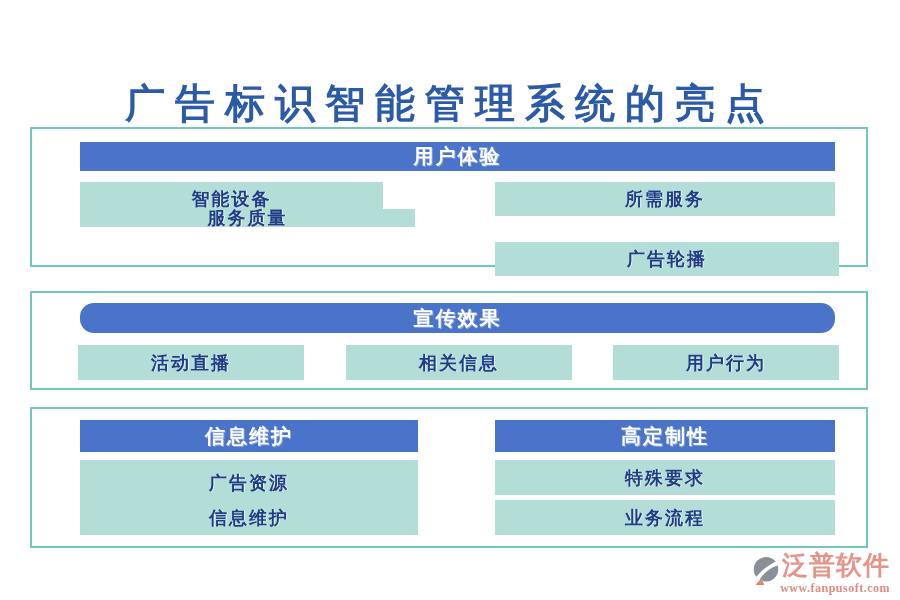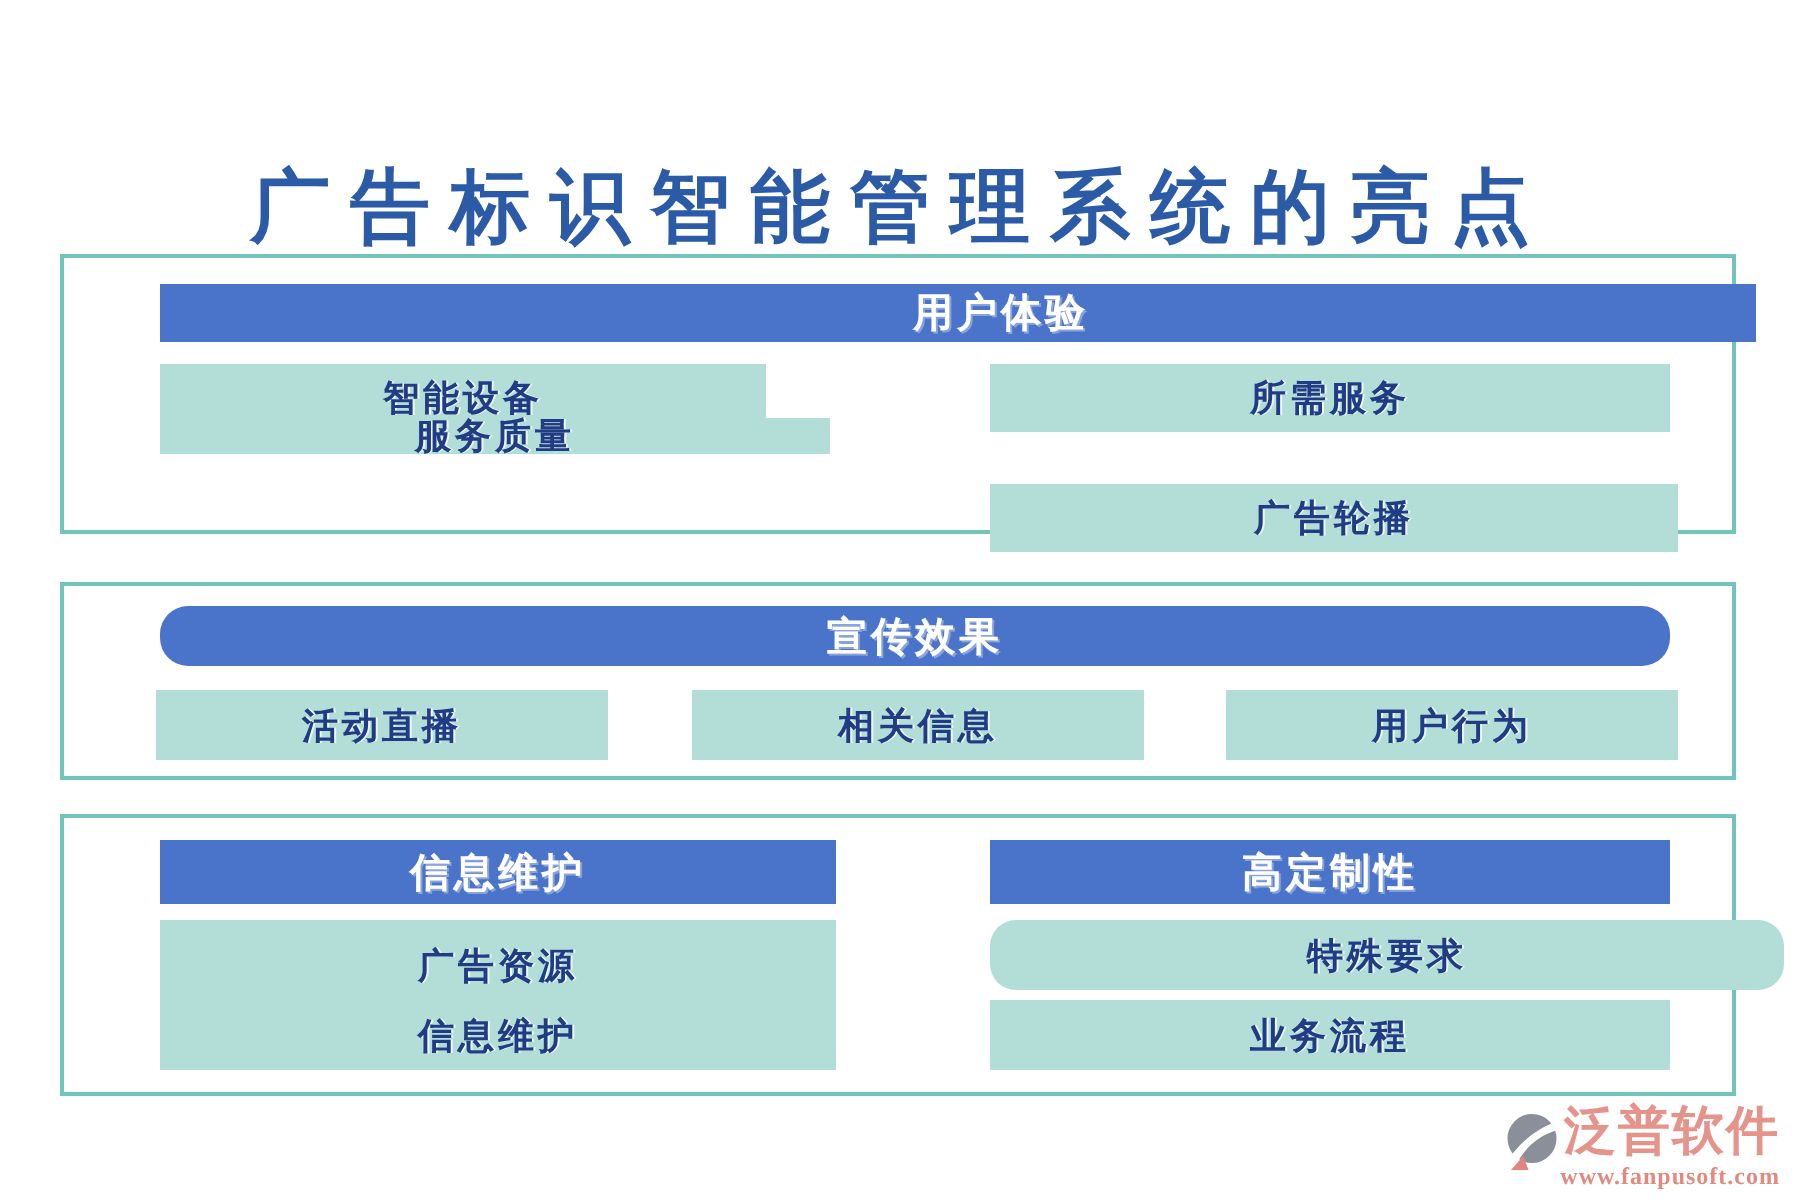--- a/index.html
+++ b/index.html
@@ -25,35 +25,35 @@
     font-size:20px;font-weight:bold;letter-spacing:2px;
     text-shadow:1px 1px 0 rgba(255,255,255,.35);
   }
   .item{
     position:absolute;background:#b2ded7;color:#1f3c85;
     display:flex;align-items:center;justify-content:center;
     font-size:18px;font-weight:bold;letter-spacing:2px;
     text-shadow:1px 0 0 rgba(255,255,255,.75);
   }
   
-  .p1-hdr{left:48px;top:13px;width:755px;height:29px;padding-left:43px;}
+  .p1-hdr{left:48px;top:13px;width:755px;height:29px;}
   .p1-a{left:48px;top:53px;width:303px;height:34px;}
   .p1-b{left:463px;top:53px;width:340px;height:34px;}
   .p1-c{left:48px;top:80px;width:335px;height:18px;}
   .p1-d{left:463px;top:113px;width:344px;height:34px;}
   
   .p2-hdr{left:48px;top:10px;width:755px;height:30px;border-radius:14px;}
   .p2-a{left:46px;top:52px;width:226px;height:35px;}
   .p2-b{left:314px;top:52px;width:226px;height:35px;}
   .p2-c{left:581px;top:52px;width:226px;height:35px;}
   
   .p3-hl{left:48px;top:11px;width:338px;height:32px;}
   .p3-hr{left:463px;top:11px;width:340px;height:32px;}
   .p3-a{left:48px;top:51px;width:338px;height:45px;}
-  .p3-b{left:463px;top:51px;width:397px;height:35px;border-radius:13px;}
+  .p3-b{left:463px;top:51px;width:340px;height:35px;}
   .p3-c{left:48px;top:91px;width:338px;height:35px;}
   .p3-d{left:463px;top:91px;width:340px;height:35px;}
   
   .logo{
     position:absolute;right:10px;bottom:6px;
     display:flex;align-items:flex-start;
   }
   .logo-icon{flex:0 0 auto;margin-top:2px;}
   .logo-col{display:flex;flex-direction:column;align-items:flex-end;line-height:1;}
   .logo-text{

